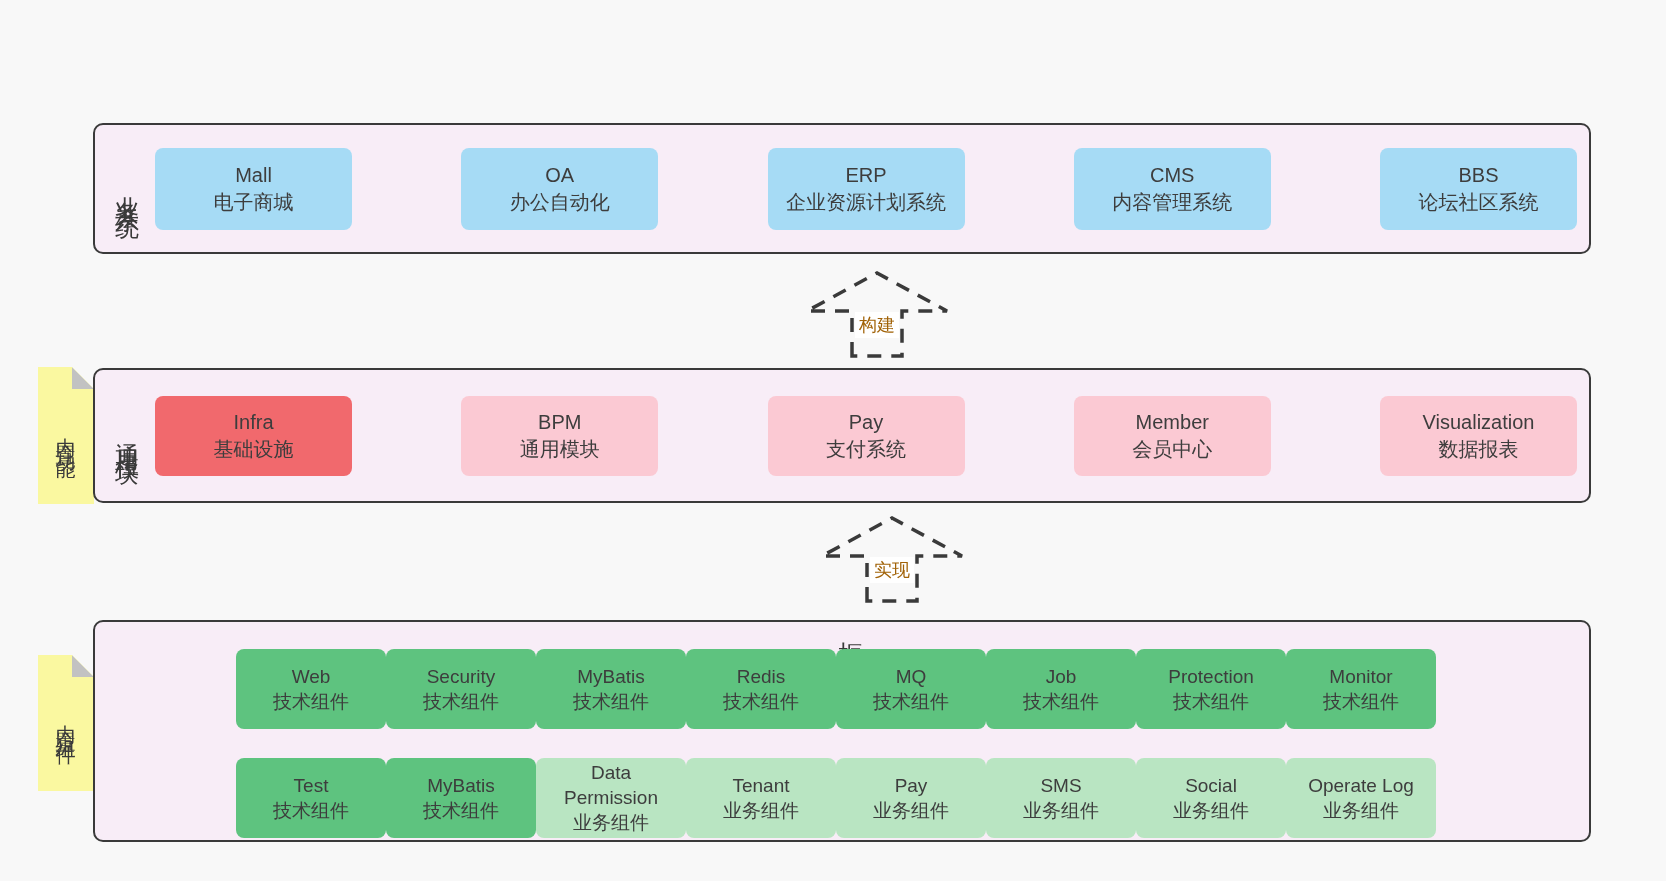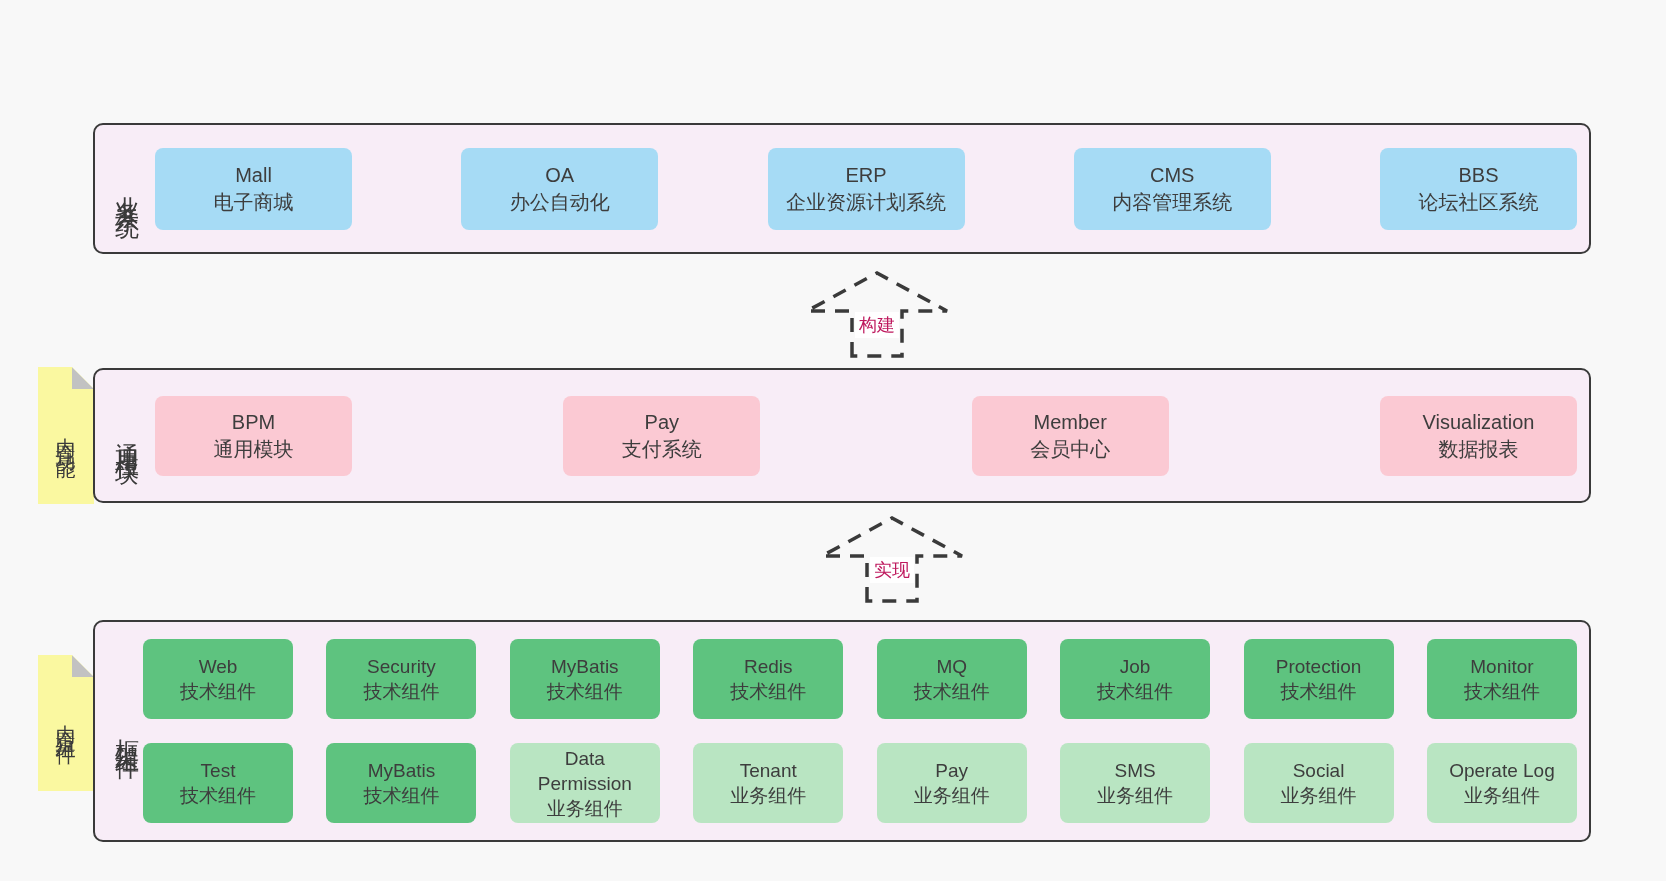--- a/index.html
+++ b/index.html
@@ -19,21 +19,21 @@
     width:1498px;
     background:#f8edf7;
     border:2px solid #3a3a3a;
     border-radius:10px;
     display:flex;
     align-items:center;
     z-index:2;
   }
   #section-business  { top:123px; height:131px; }
   #section-modules   { top:368px; height:135px; }
-  #section-framework { top:620px; height:222px; }
+  #section-framework { top:620px; height:222px;flex-direction:column; }
 
   .sec-label {
     width:48px;
     padding-left:16px;
     writing-mode:vertical-rl;
     text-orientation:upright;
     font-size:24px;
     letter-spacing:6px;
     line-height:1;
     color:#3a3a3a;
@@ -114,21 +114,21 @@
   .arrow { position:absolute; width:150px; height:90px; z-index:0; }
   #arrow-build     { left:802px; top:270px; }
   #arrow-implement { left:817px; top:515px; }
   .arrow-label {
     position:absolute;
     left:50%; top:42px;
     transform:translateX(-50%);
     background:#ffffff;
     padding:1px 4px;
     font-size:18px;
-    color:#be185d;
+    color:#a16207;
     white-space:nowrap;
   }
 </style>
 </head>
 <body>
 
 <div class="tag" id="tag-functions">
   <span class="tag-fold"></span>
   <span class="tag-text">内置功能</span>
 </div>
@@ -172,20 +172,24 @@
       <div class="box wide blue">
         <div class="box-title">BBS</div>
         <div class="box-sub">论坛社区系统</div>
       </div>
     </div>
 </div>
 
 <div class="section" id="section-modules">
   <div class="sec-label">通用模块</div>
   <div class="boxes-row">
+      <div class="box wide red">
+        <div class="box-title">Infra</div>
+        <div class="box-sub">基础设施</div>
+      </div>
       <div class="box wide pink">
         <div class="box-title">BPM</div>
         <div class="box-sub">通用模块</div>
       </div>
       <div class="box wide pink">
         <div class="box-title">Pay</div>
         <div class="box-sub">支付系统</div>
       </div>
       <div class="box wide pink">
         <div class="box-title">Member</div>

